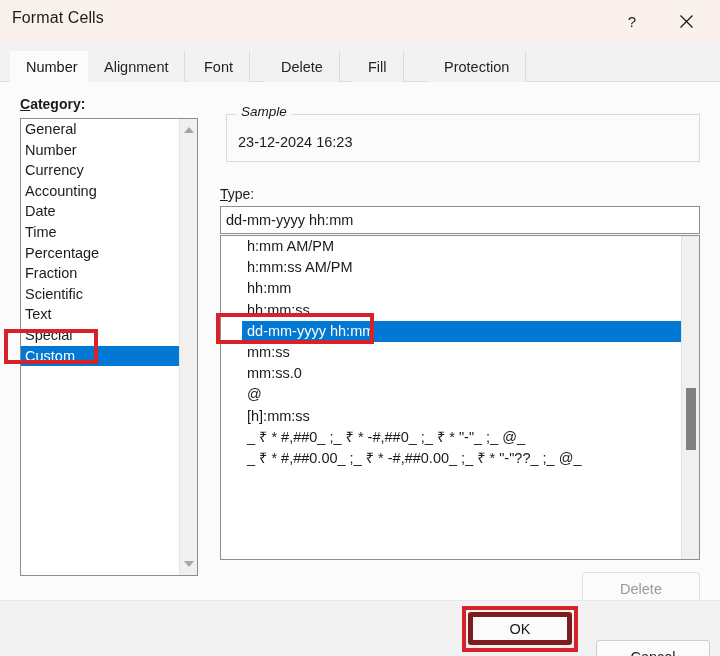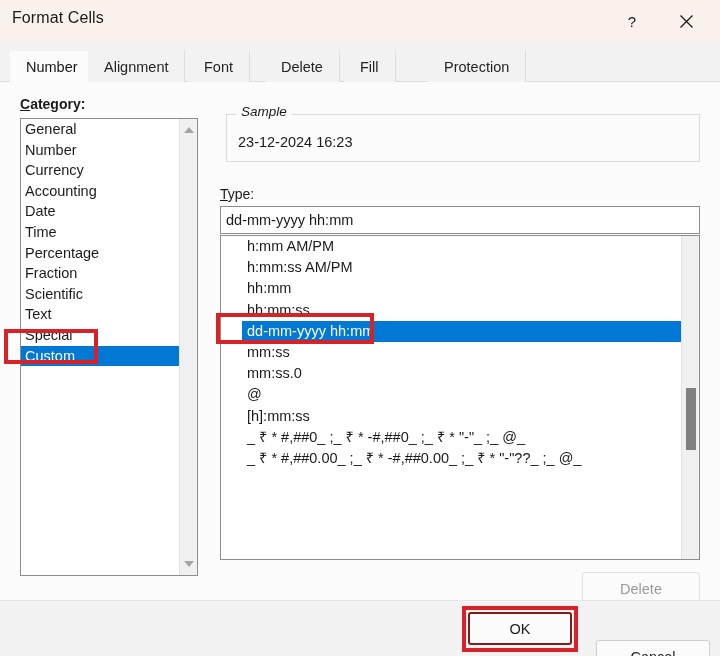--- a/index.html
+++ b/index.html
@@ -244,21 +244,21 @@
   .footer {
     position: absolute;
     left: 0; top: 600px;
     width: 720px; height: 56px;
     background: #f2f2f2;
     border-top: 1px solid #e6e6e6;
   }
   .btn-ok {
     left: 468px; top: 612px;
     width: 104px; height: 33px;
-    border: 2px solid #7f1d1d;
+    border: 5px solid #7f1d1d;
     background: #fbfbfb;
   }
   .btn-cancel {
     left: 596px; top: 612px;
     width: 114px; height: 33px; margin-top: 28px;
   }
 
   
   .annot {
     position: absolute;
@@ -285,21 +285,21 @@
         <path d="M1.5 1.5 L13.5 13.5 M13.5 1.5 L1.5 13.5" stroke="#1b1b1b" stroke-width="1.3" fill="none"></path>
       </svg>
     </div>
   </div>
 
   <div class="tabstrip">
     <div class="tab active" style="left:10px;">Number</div>
     <div class="tab" style="left:88px;">Alignment</div>
     <div class="tab" style="left:188px;">Font</div>
     <div class="tab" style="left:265px;">Delete</div>
-    <div class="tab" style="left:344px;text-align:center;">Fill</div>
+    <div class="tab" style="left:352px;text-align:center;">Fill</div>
     <div class="tab" style="left:428px;">Protection</div>
   </div>
 
   <div class="panel">
 
     <div class="lbl cat-label">
       <u>C</u>ategory:
     </div>
 
     <div class="cat-box">

